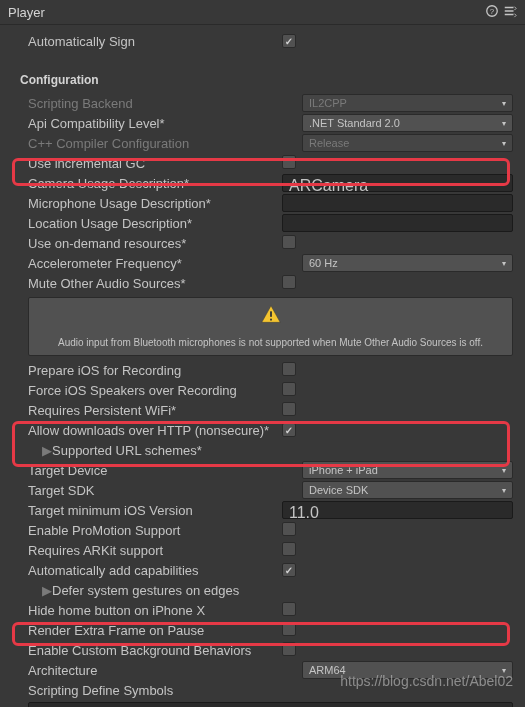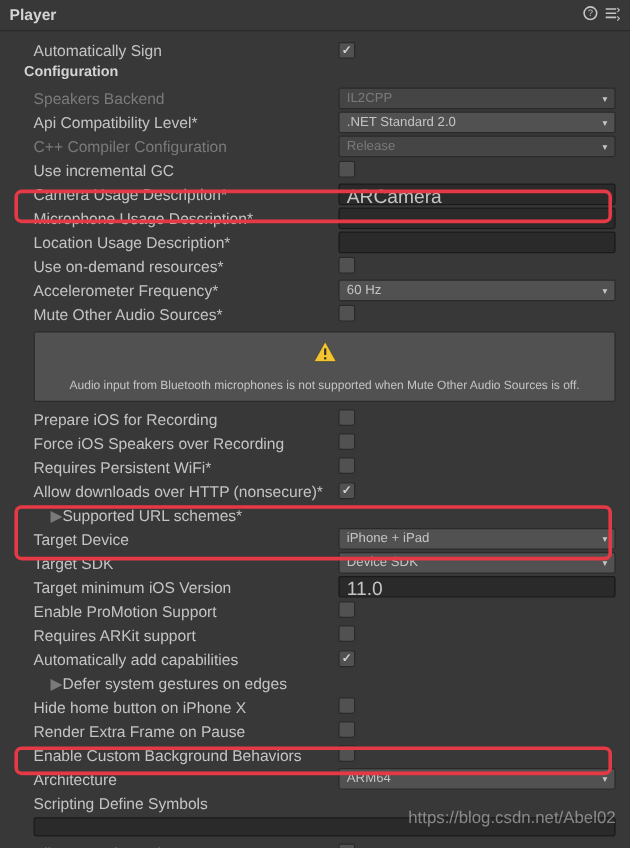--- a/index.html
+++ b/index.html
@@ -20,39 +20,39 @@
     .header {
       background: #383838;
       padding: 4px 8px;
       border-bottom: 1px solid #2a2a2a;
       display: flex;
       align-items: center;
       justify-content: space-between;
     }
     .header-title {
       font-size: 13px;
-      font-weight: bold;
+      font-weight: normal;
       color: #d4d4d4;
     }
     .header-icons {
       display: flex;
       gap: 4px;
     }
     .header-icon {
       width: 14px;
       height: 14px;
       color: #c4c4c4;
     }
     .content {
       padding: 6px 12px 6px 28px;
     }
     .section-header {
       font-weight: bold;
       color: #d4d4d4;
-      margin: 0 0 6px -8px;
+      margin: 22px 0 6px -8px;
       font-size: 12px;
     }
     .row {
       display: flex;
       align-items: center;
       height: 20px;
       margin-bottom: 0px;
     }
     .row-label {
       width: 254px;
@@ -89,20 +89,21 @@
       background: #515151;
       border: 1px solid #2a2a2a;
       border-radius: 2px;
       padding: 2px 6px;
       height: 18px;
       display: flex;
       align-items: center;
       justify-content: space-between;
       color: #c4c4c4;
       font-size: 11px;
+      margin-left: 20px;
     }
     .dropdown.disabled {
       background: #454545;
       color: #7a7a7a;
     }
     .dropdown-arrow {
       font-size: 8px;
       color: #c4c4c4;
     }
     .text-input {
@@ -189,21 +190,21 @@
 <div class="content">
 
   <div class="row">
     <div class="row-label">Automatically Sign</div>
     <div class="row-control"><span class="checkbox checked"></span></div>
   </div>
 
   <div class="section-header">Configuration</div>
 
   <div class="row">
-    <div class="row-label disabled">Speakers Backend</div>
+    <div class="row-label disabled">Scripting Backend</div>
     <div class="row-control">
       <div class="dropdown disabled">
         <span>IL2CPP</span>
         <span class="dropdown-arrow">▾</span>
       </div>
     </div>
   </div>
 
   <div class="row">
     <div class="row-label">Api Compatibility Level*</div>

